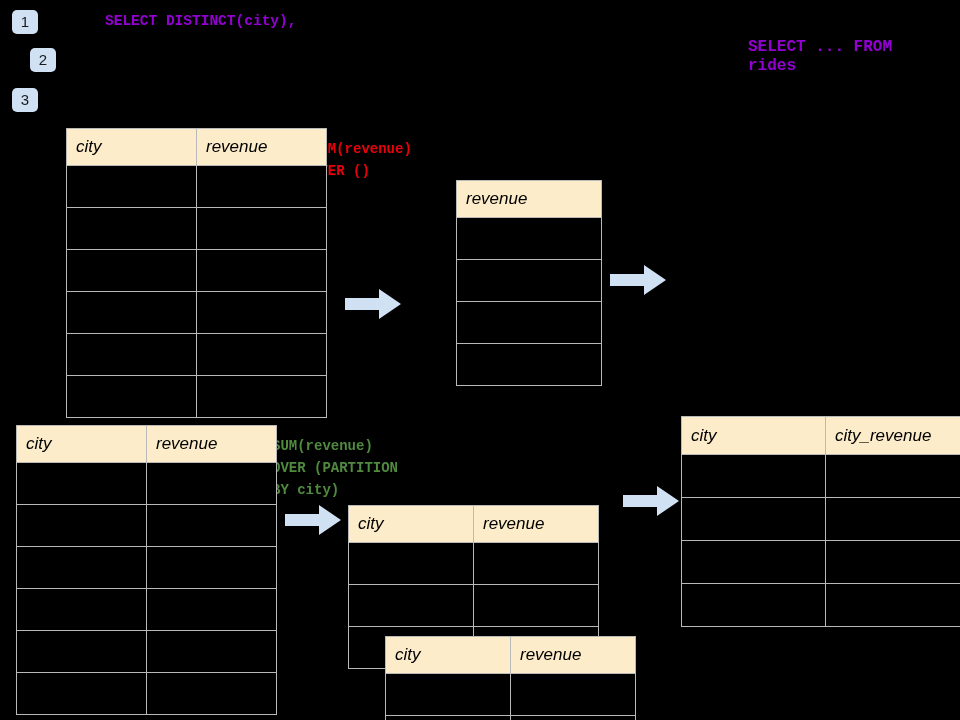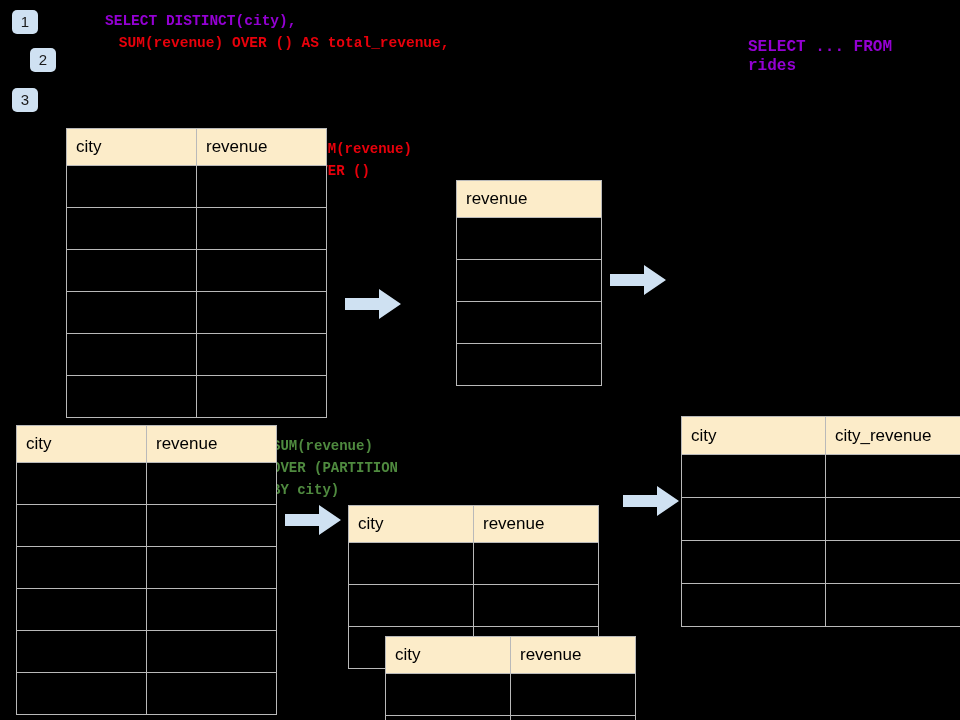--- a/index.html
+++ b/index.html
@@ -73,20 +73,21 @@
     line-height: 22px;
     white-space: pre-line;
   }
 
   
   .tbl {
     position: absolute;
     border-collapse: collapse;
     table-layout: fixed;
     background: #f0abfc;
+    font-style: italic;
   }
   .tbl td {
     border: 1px solid #b9b9b9;
     padding: 0;
     background: #000000;
   }
   .tbl th {
     border: 1px solid #b9b9b9;
     background: #fcecc9;
     color: #000000;
@@ -108,21 +109,20 @@
 <body>
 
 <div id="canvas">
 
   <div class="badge" style="left:12px; top:10px;">1</div>
   <div class="badge" style="left:30px; top:48px;">2</div>
   <div class="badge" style="left:12px; top:88px;">3</div>
 
   <div class="sql-block">
     <span class="code c-purple sql-line" style="position:relative; left:8px; top:0;margin-left:13px;">SELECT DISTINCT(city),</span>
-    <span class="code c-red sql-line" style="position:relative; left:0; top:0;">    SUM(revenue) OVER () AS total_revenue,</span>
   </div>
 
   <div class="side-note">SELECT ... FROM
 rides</div>
 
   <div class="annot c-red" style="left:311px; top:138px;">SUM(revenue)
 OVER ()</div>
 
   <div class="annot c-green" style="left:272px; top:435px;">SUM(revenue)
 OVER (PARTITION

